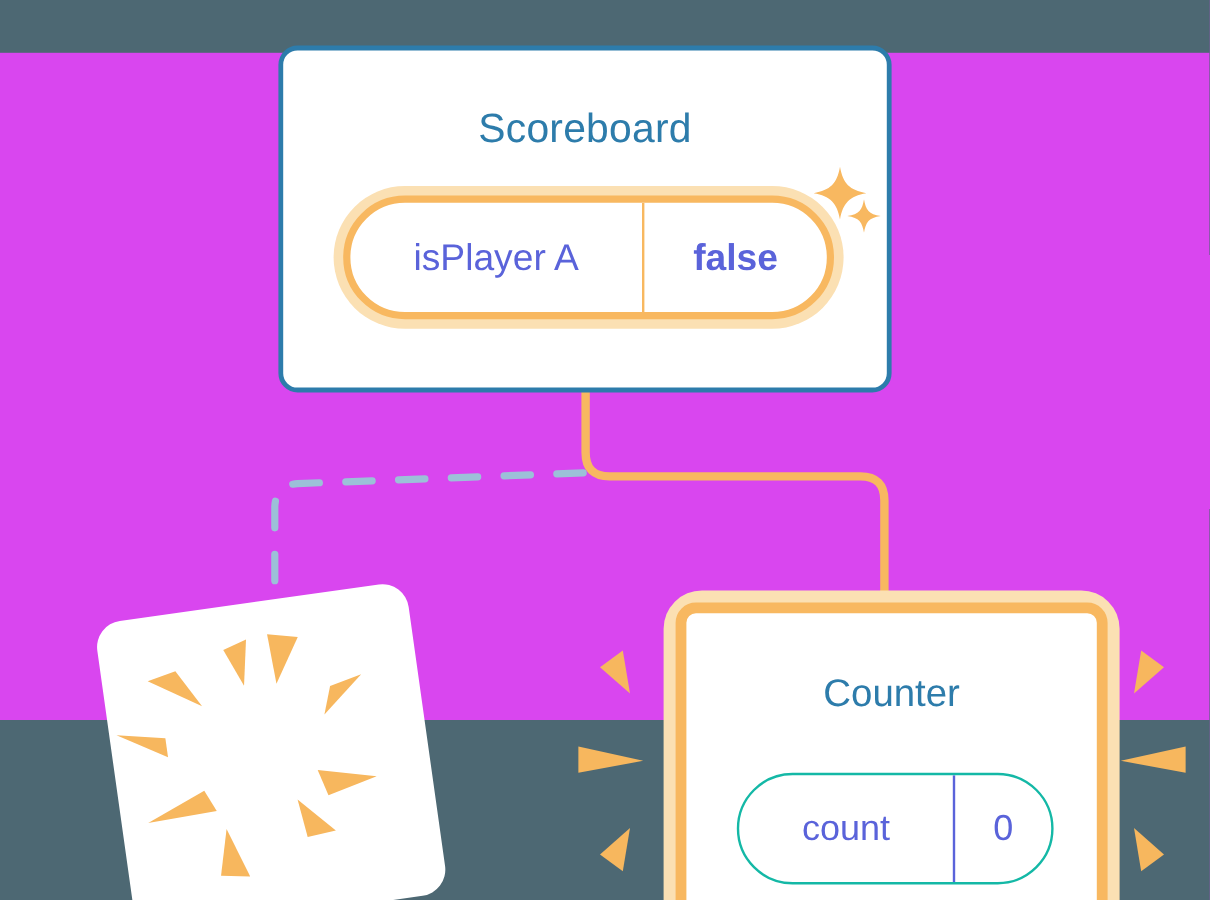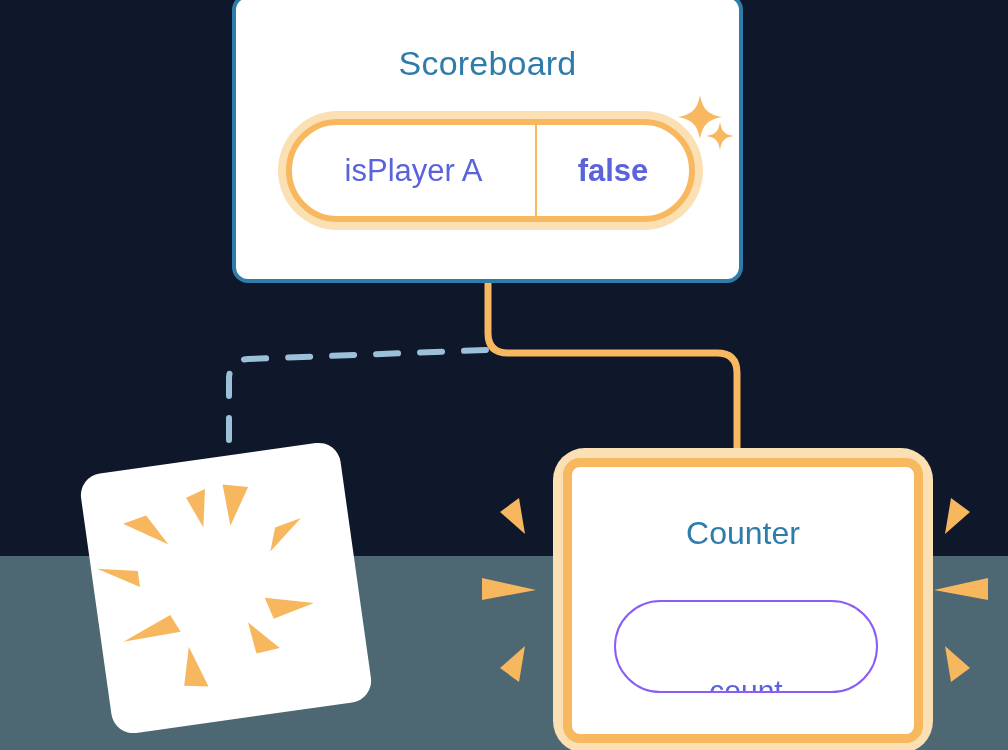--- a/index.html
+++ b/index.html
@@ -5,21 +5,22 @@
   * { box-sizing: border-box; margin: 0; padding: 0; }
   html, body {
     width: 1008px; height: 750px;
     overflow: hidden;
     background: #4d6873;
     font-family: "Liberation Sans", sans-serif;
   }
   #stage {
     position: relative;
     width: 1008px; height: 556px;
-    background: #0f172a;
+    background: #d946ef;
+    margin-top: 44px;
   }
 
   
   #connectors {
     position: absolute; left: 0; top: 0;
     width: 1008px; height: 750px;
     pointer-events: none;
     z-index: 1;
   }
 
@@ -111,26 +112,25 @@
     width: 100%;
     text-align: center;
     font-size: 32px;
     color: #2d7cab;
   }
   #counter-pill {
     position: absolute;
     left: 42px; top: 133px;
     width: 264px; height: 93px;
     background: #ffffff;
-    border: 2px solid #8b5cf6;
+    border: 2px solid #14b8a6;
     border-radius: 50px;
     display: flex;
     align-items: stretch;
     overflow: hidden;
-    flex-direction: column;
   }
   #counter-pill .cell {
     display: flex;
     align-items: center;
     justify-content: center;
     color: #5a63da;
     font-size: 30px;
   }
   #counter-pill .cell.key { flex: 0 0 178px; }
   #counter-pill .cell.divider { flex: 0 0 2px; background: #5a63da; }

